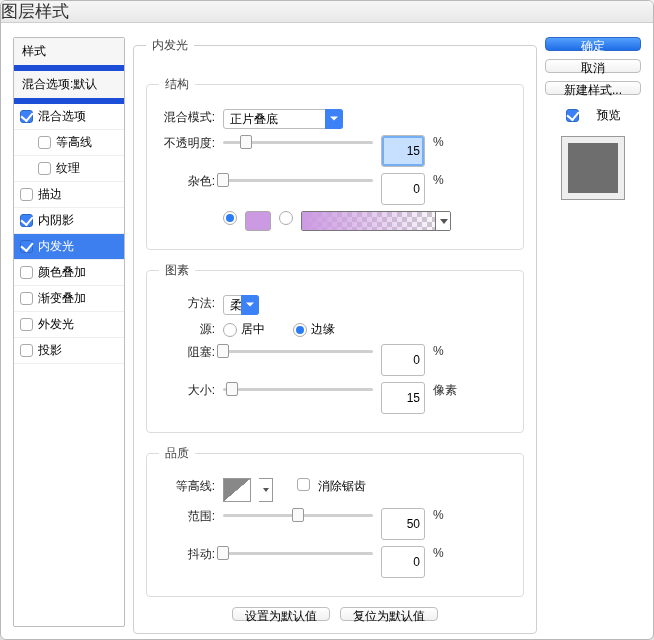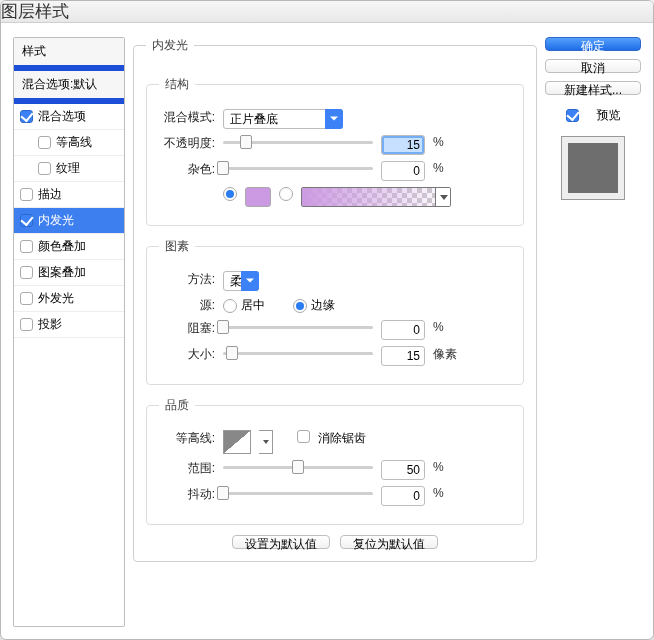--- a/index.html
+++ b/index.html
@@ -49,21 +49,21 @@
 .combo-wrap.small select.combo { width: 36px; }
 .slider {
   flex: 1; max-width: 150px; height: 14px; position: relative;
 }
 .slider-track { position: absolute; left:0; right:0; top: 6px; height: 3px; background: #cfcfcf; border-radius: 2px; }
 .slider-thumb {
   position: absolute; top: 0; width: 12px; height: 14px; background: #fafafa;
   border: 1px solid #999; border-radius: 2px; transform: translateX(-50%);
 }
 .numbox {
-  width: 44px; height: 20px; border: 1px solid #bcbcbc; border-radius: 3px; text-align: right; padding: 1px 4px; background: #fff;
+  width: 44px; height: 32px; border: 1px solid #bcbcbc; border-radius: 3px; text-align: right; padding: 1px 4px; background: #fff;
 }
 .numbox.hl { background: #c7e0ff; box-shadow: 0 0 0 2px #74aef5 inset; }
 .pct { width: 28px; color: #333; }
 .radio-outer { display: inline-flex; align-items: center; gap: 4px; }
 .radio-dot {
   width: 14px; height: 14px; border-radius: 50%; border: 1px solid #aaa; background: #fff; display: inline-block; position: relative;
 }
 .radio-dot.on::after { content: ""; position: absolute; inset: 2px; border-radius: 50%; background: #2a7cf3; }
 .swatch {
   width: 26px; height: 20px; border: 1px solid #aaa; border-radius: 3px; display: inline-block; background: #cc9ae2;
@@ -123,31 +123,35 @@
             <span>等高线</span>
           </div>
           <div class="style-row style-sub">
             <span class="cb"></span>
             <span>纹理</span>
           </div>
           <div class="style-row">
             <span class="cb"></span>
             <span>描边</span>
           </div>
+          <div class="style-row">
+            <span class="cb on"></span>
+            <span>内阴影</span>
+          </div>
           <div class="style-row sel">
             <span class="cb on"></span>
             <span>内发光</span>
           </div>
           <div class="style-row">
             <span class="cb"></span>
             <span>颜色叠加</span>
           </div>
           <div class="style-row">
             <span class="cb"></span>
-            <span>图案叠加</span>
+            <span>渐变叠加</span>
           </div>
           <div class="style-row">
             <span class="cb"></span>
             <span>外发光</span>
           </div>
           <div class="style-row">
             <span class="cb"></span>
             <span>投影</span>
           </div>
         </div>

